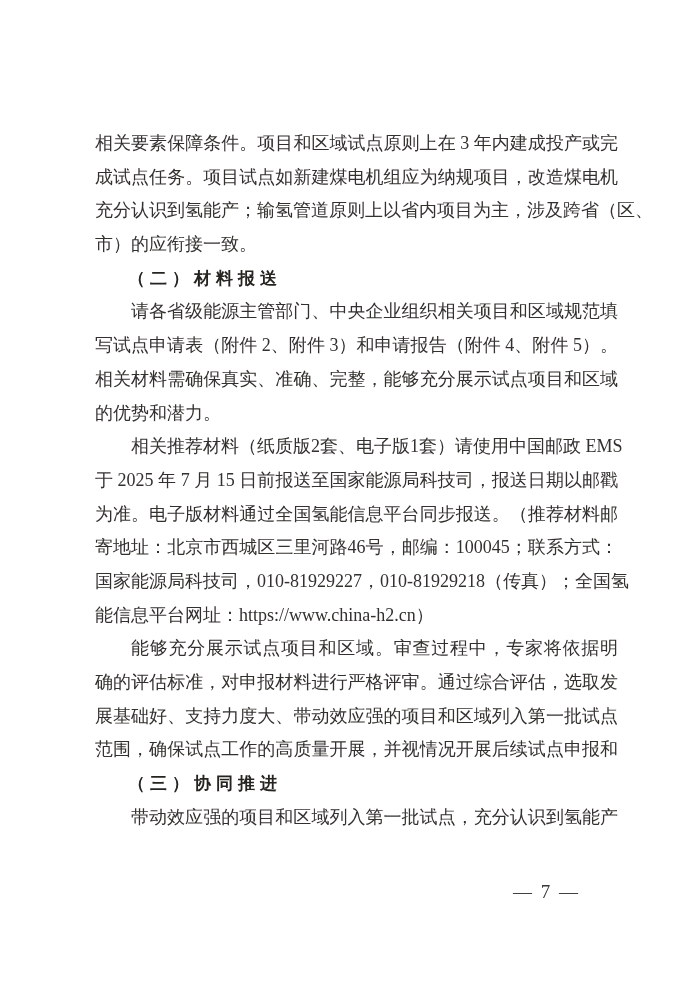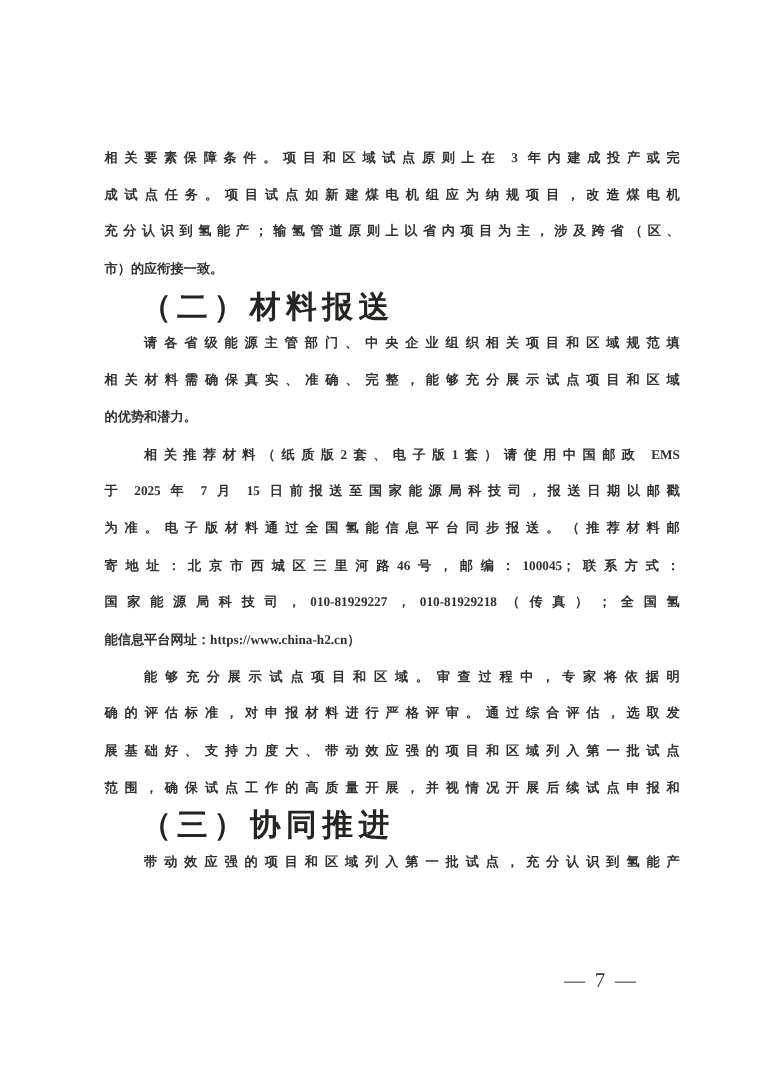--- a/index.html
+++ b/index.html
@@ -12,33 +12,32 @@
     font-family: "Liberation Serif", "DejaVu Serif", serif;
     color: #33312e;
   }
   .content {
     position: absolute;
     left: 95px;
     top: 127px;
     width: 523px;
   }
   .ln {
-    font-size: 12px;
+    font-size: 18px;
     line-height: 33.7px;
     height: 33.7px;
     white-space: nowrap;
     text-align: justify;
     text-align-last: justify;
-    font-weight: bold;
   }
   .end { text-align-last: left; }
   .ind { text-indent: 36px; }
   .h {
     font-weight: 700;
-    font-size: 28px;
+    font-size: 17px;
     letter-spacing: 5px;
     text-indent: 33px;
     text-align-last: left;
     color: #262421;
     font-family: "DejaVu Serif", "Liberation Serif", serif;
   }
   .footer {
     position: absolute;
     top: 881px;
     right: 120px;
@@ -51,20 +50,21 @@
 <body>
 
 <div class="page">
   <div class="content">
     <div class="ln">相关要素保障条件。项目和区域试点原则上在 3 年内建成投产或完</div>
     <div class="ln">成试点任务。项目试点如新建煤电机组应为纳规项目，改造煤电机</div>
     <div class="ln">充分认识到氢能产；输氢管道原则上以省内项目为主，涉及跨省（区、</div>
     <div class="ln end">市）的应衔接一致。</div>
     <div class="ln h end">（二）材料报送</div>
     <div class="ln ind">请各省级能源主管部门、中央企业组织相关项目和区域规范填</div>
+    <div class="ln">写试点申请表（附件 2、附件 3）和申请报告（附件 4、附件 5）。</div>
     <div class="ln">相关材料需确保真实、准确、完整，能够充分展示试点项目和区域</div>
     <div class="ln end">的优势和潜力。</div>
     <div class="ln ind">相关推荐材料（纸质版2套、电子版1套）请使用中国邮政 EMS</div>
     <div class="ln">于 2025 年 7 月 15 日前报送至国家能源局科技司，报送日期以邮戳</div>
     <div class="ln">为准。电子版材料通过全国氢能信息平台同步报送。（推荐材料邮</div>
     <div class="ln">寄地址：北京市西城区三里河路46号，邮编：100045；联系方式：</div>
     <div class="ln">国家能源局科技司，010-81929227，010-81929218（传真）；全国氢</div>
     <div class="ln end">能信息平台网址：https://www.china-h2.cn）</div>
     <div class="ln ind">能够充分展示试点项目和区域。审查过程中，专家将依据明</div>
     <div class="ln">确的评估标准，对申报材料进行严格评审。通过综合评估，选取发</div>

